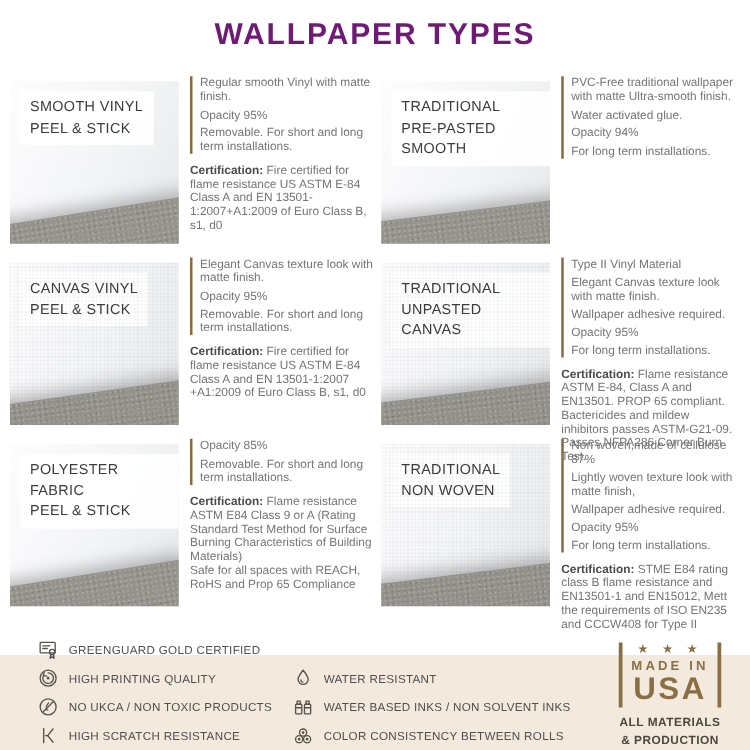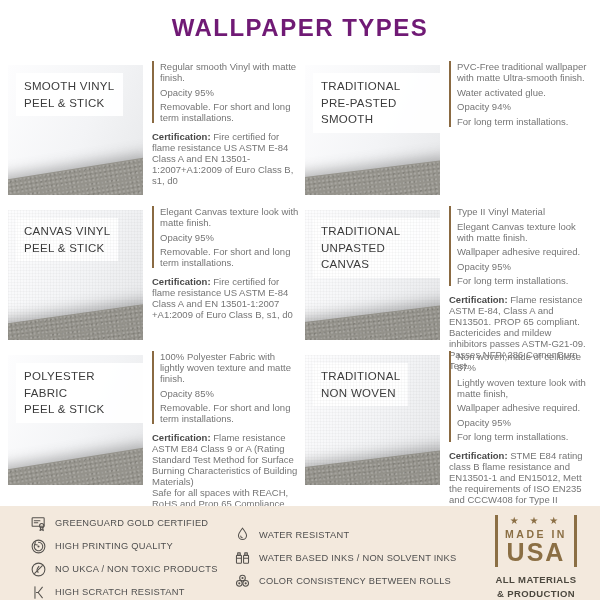--- a/index.html
+++ b/index.html
@@ -48,22 +48,22 @@
     font-size:9.5px;line-height:1.16;color:#757575;}
   .txt1{width:162px;}
   .txt2{flex:1;}
   .desc{border-left:2px solid #8a6a42;padding-left:6px;}
   .desc p{margin:0 0 3.5px;}
   .cert{margin-top:8px;}
   .cert p{margin:0;}
   .cl{font-weight:700;color:#4a4a4a;}
   
   .banner{
-    position:absolute;left:0;right:0;bottom:0;height:94px;z-index:2;
-    background:#f3e9dd;display:flex;align-items:center;
+    position:absolute;left:0;right:0;bottom:0;height:76px;z-index:2;
+    background:#f3e9dd;display:flex;align-items:flex-end;
   }
   .fcol{padding-top:9px;}
   .fcol1{margin-left:30px;width:178px;}
   .fcol2{margin-left:26px;}
   .feat{display:flex;align-items:center;height:23px;}
   .fi{width:17px;height:17px;flex:none;margin-right:8px;display:flex;align-items:center;justify-content:center;}
   .fi svg{width:17px;height:17px;stroke:#55524e;fill:none;stroke-width:1.5;stroke-linecap:round;stroke-linejoin:round;}
   .ft{font-size:9.3px;font-weight:500;letter-spacing:0.25px;color:#4f4f4f;white-space:nowrap;}
   
   .badge{margin-left:auto;margin-right:18px;padding-top:11px;width:92px;text-align:center;}
@@ -160,21 +160,20 @@
   <div class="row">
     <div class="photo">
       <div class="floor a9"></div>
       <div class="plabel">
         <span>POLYESTER FABRIC</span><br>
         <span>PEEL &amp; STICK</span>
       </div>
     </div>
     <div class="txt txt1">
       <div class="desc">
-        <p>100% Polyester Fabric with lightly woven texture and matte finish.</p>
         <p>Opacity 85%</p>
         <p>Removable.  For short and long term installations.</p>
       </div>
       <div class="cert">
         <p><b class="cl">Certification:</b><span> Flame resistance ASTM E84 Class 9 or A (Rating Standard Test Method for Surface Burning Characteristics of Building Materials)</span></p>
         <p>Safe for all spaces with REACH, RoHS and Prop 65 Compliance</p>
       </div>
     </div>
     <div class="photo canvas">
       <div class="floor a7"></div>
@@ -235,21 +234,21 @@
       <span class="ft">NO UKCA / NON TOXIC PRODUCTS</span>
     </div>
     <div class="feat">
       <span class="fi">
         <svg viewBox="0 0 24 24">
             <path d="M7 4v16"></path>
             <path d="M17.5 4.5l-6 7.5 6 7.5"></path>
             <path d="M11.5 12h-2.5"></path>
           </svg>
       </span>
-      <span class="ft">HIGH SCRATCH RESISTANT</span>
+      <span class="ft">HIGH SCRATCH RESISTANCE</span>
     </div>
   </div>
 
   <div class="fcol fcol2">
     <div class="feat">
       <span class="fi">
         <svg viewBox="0 0 24 24">
             <path d="M12 3c3.3 4.3 5.7 7.4 5.7 10.4a5.7 5.7 0 0 1-11.4 0C6.3 10.4 8.7 7.3 12 3z"></path>
             <path d="M9.5 14a2.6 2.6 0 0 0 2.2 2.6"></path>
           </svg>

